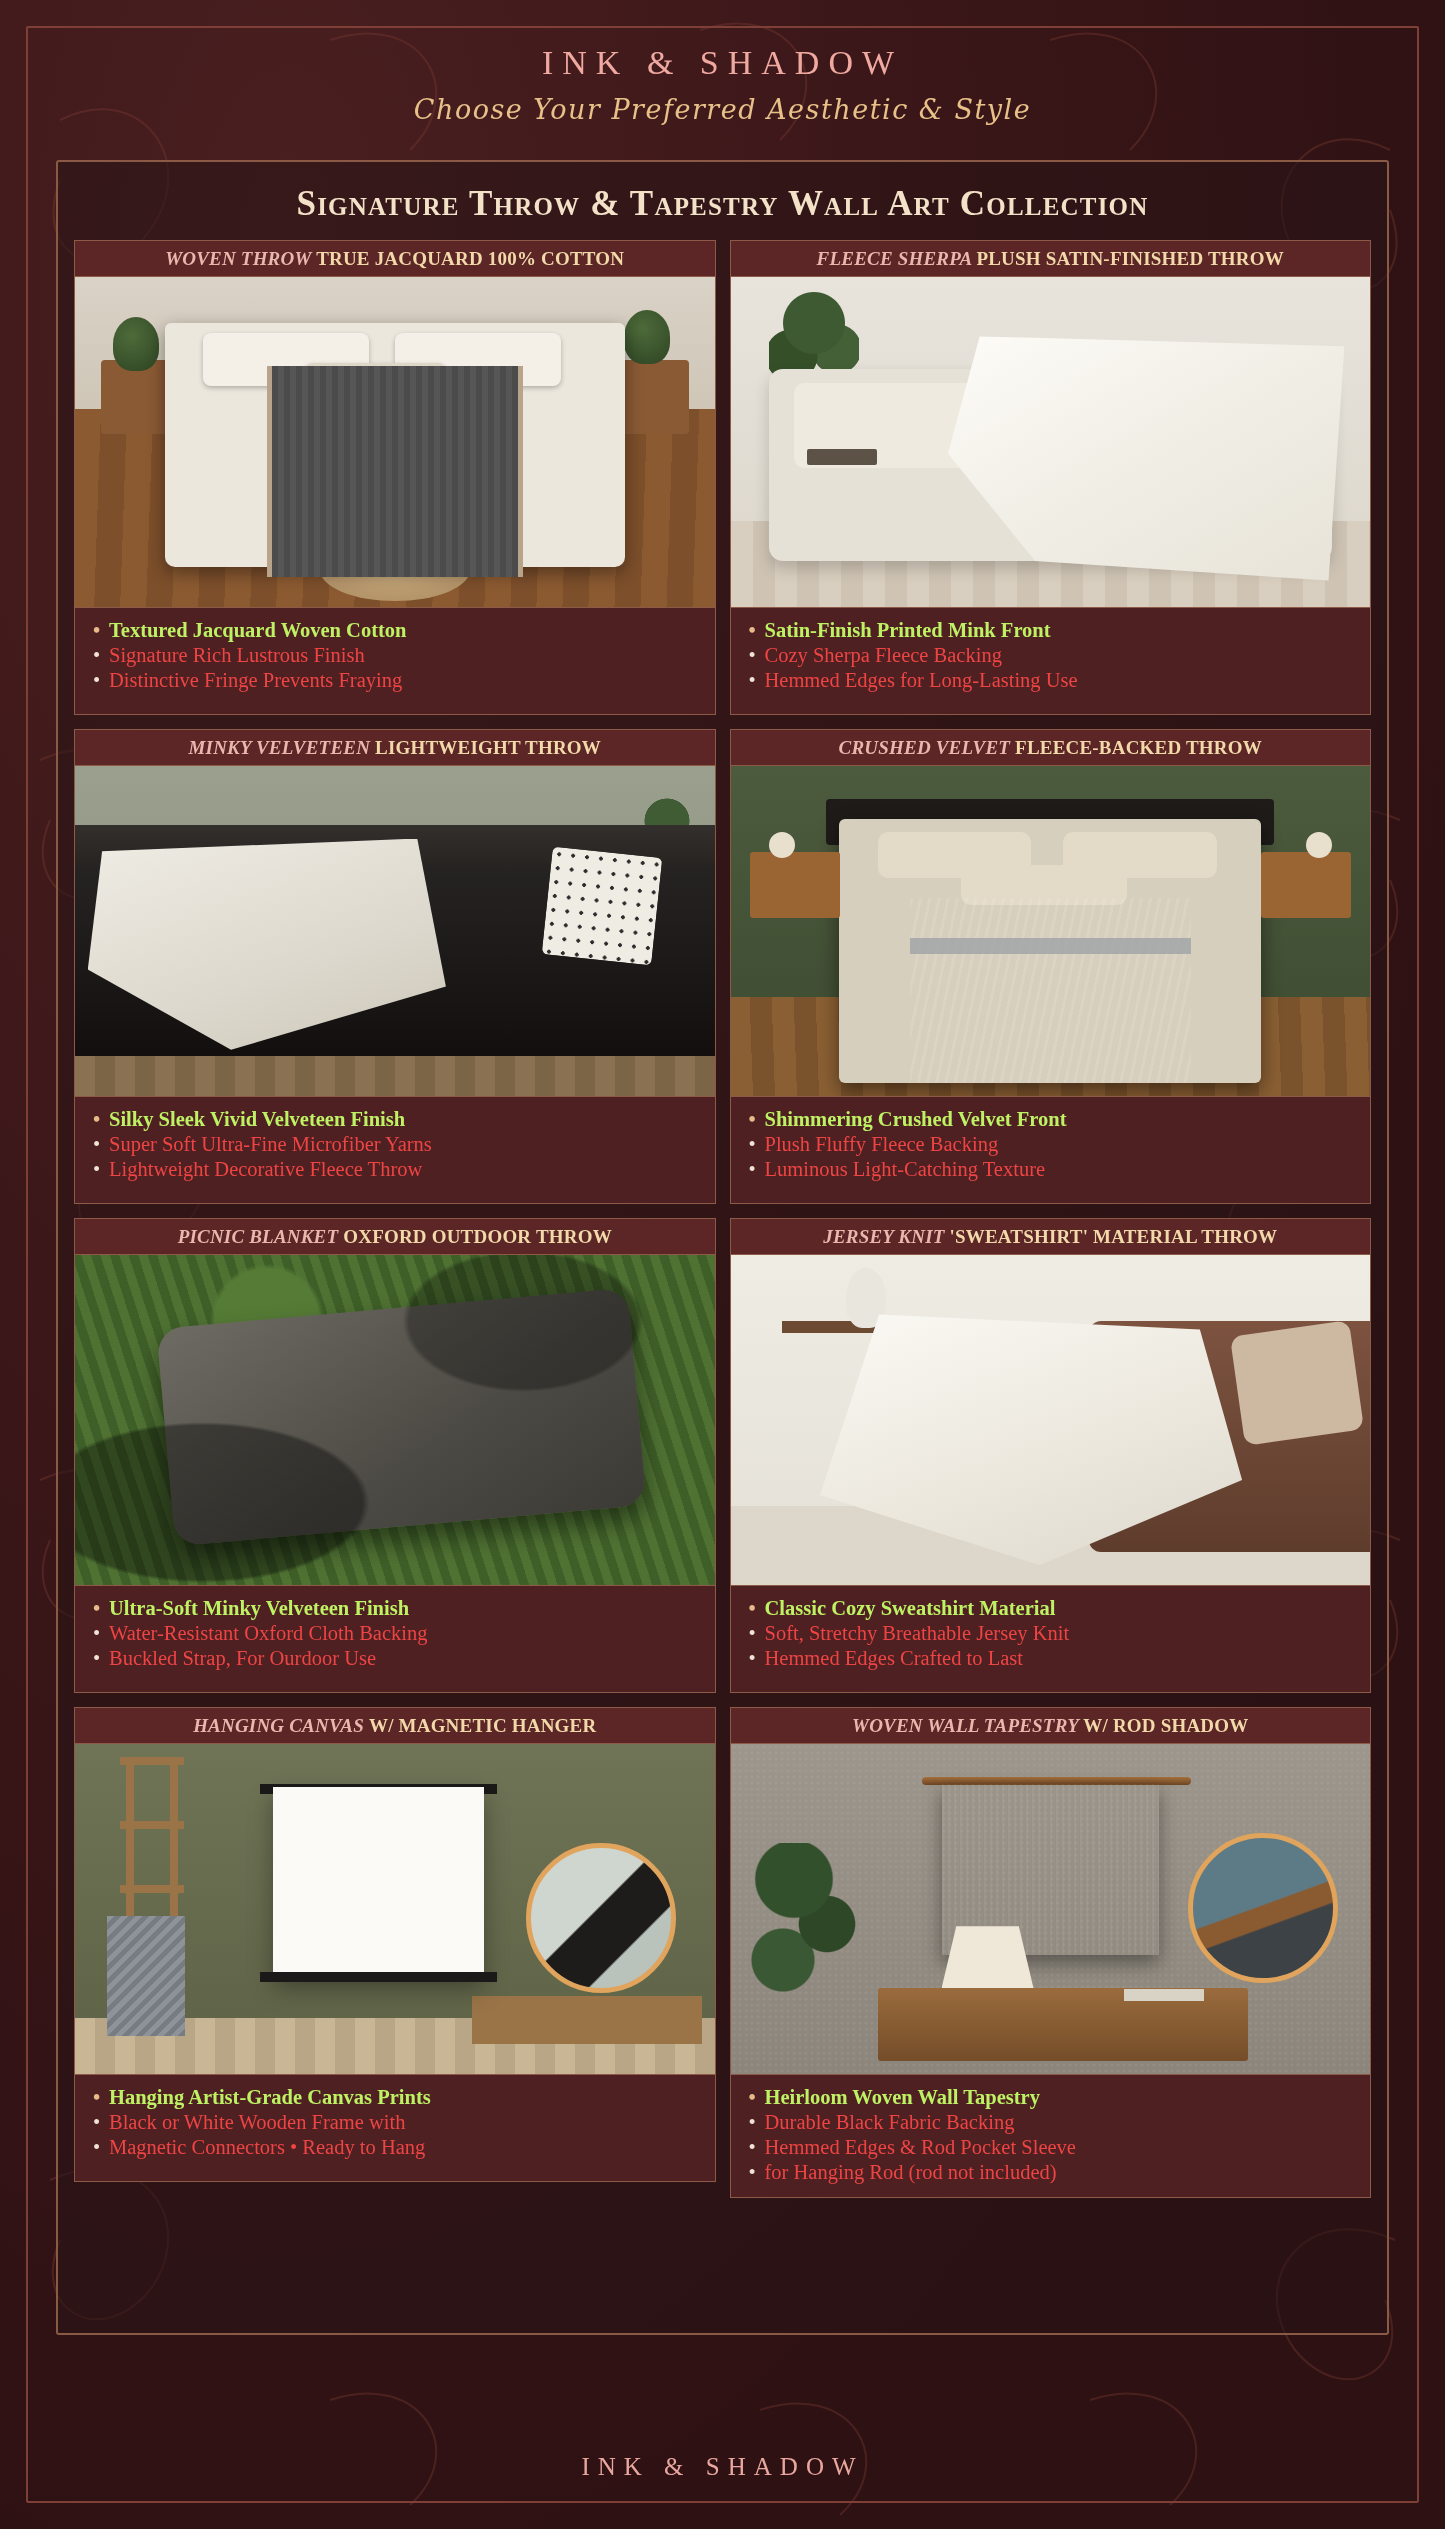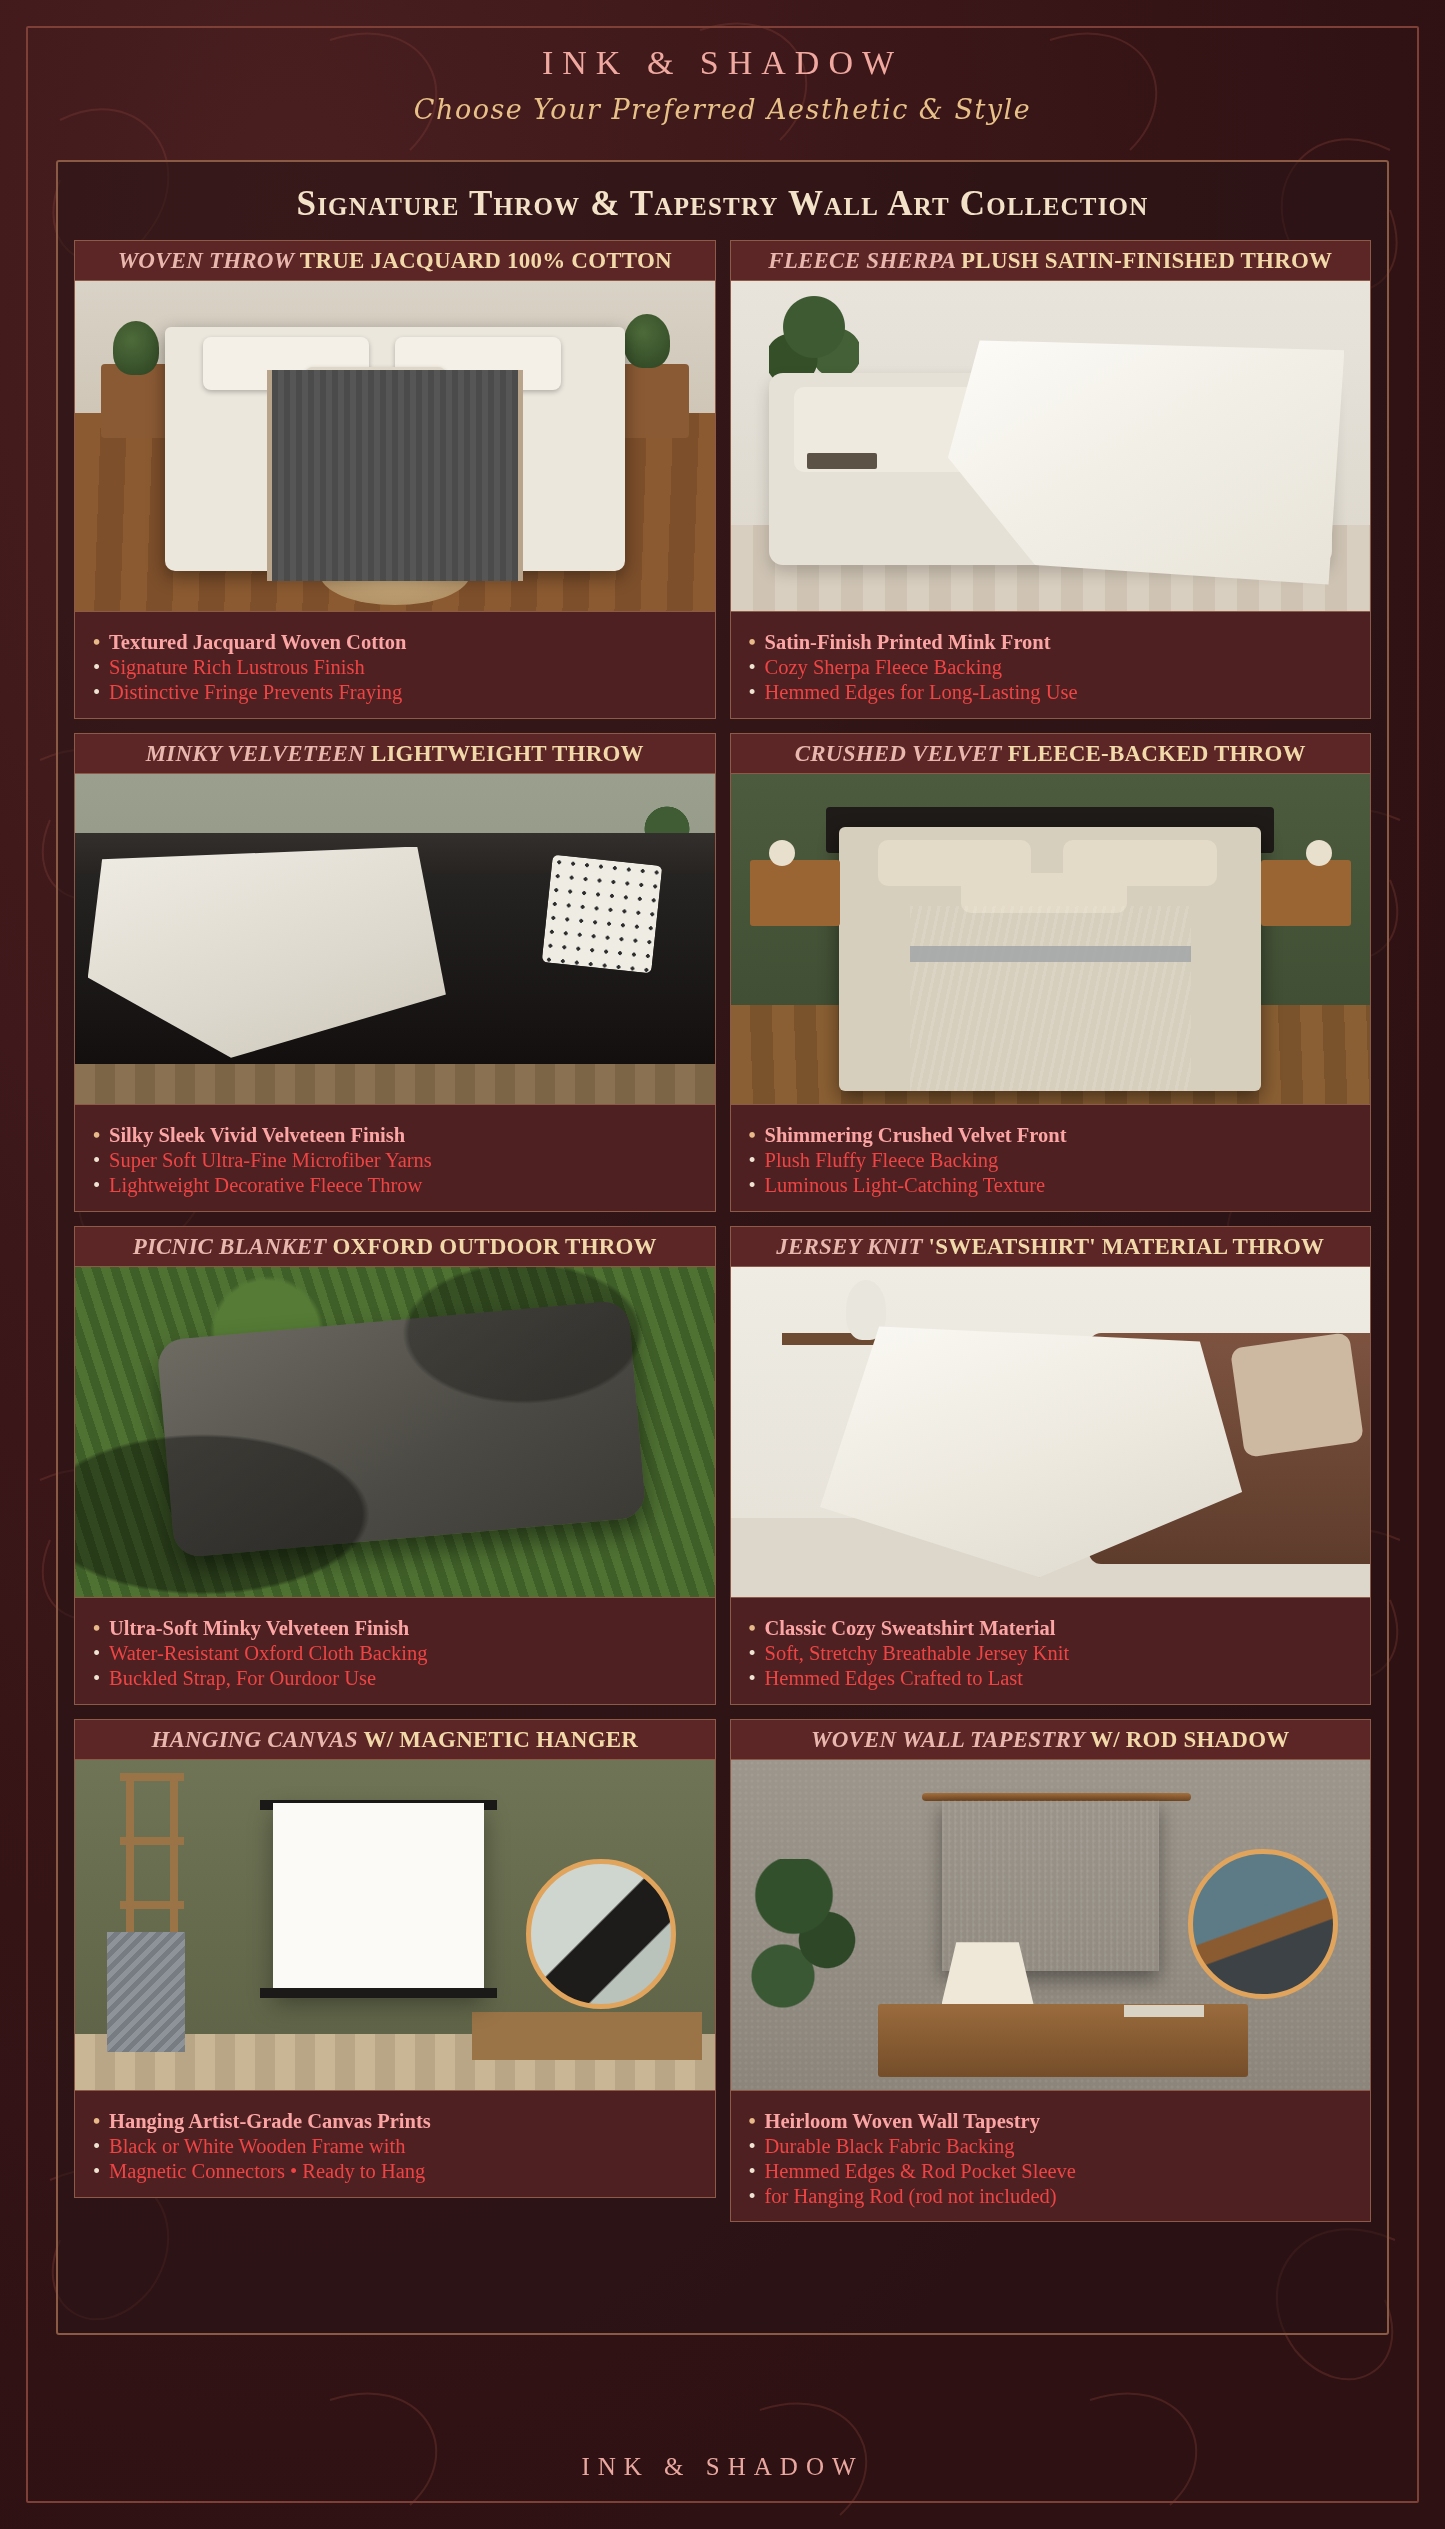--- a/index.html
+++ b/index.html
@@ -89,21 +89,21 @@
     grid-template-columns: 1fr 1fr;
     gap: 14px 14px;
   }
   .card { display: flex; flex-direction: column; }
 
   .card-head {
     background: #5c2526;
     border: 1px solid #8d5a47;
     text-align: center;
     padding: 7px 4px 6px 4px;
-    font-size: 23px;
+    font-size: 19px;
     letter-spacing: 0.2px;
     white-space: nowrap;
     overflow: hidden;
   }
   .card-head .em {
     font-style: italic;
     font-weight: 700;
     color: #e9b7ad;
     font-family: "Liberation Serif", serif;
   }
@@ -138,23 +138,22 @@
     position: relative;
     font-family: "Liberation Serif", serif;
   }
   .bullets li::before {
     content: "•";
     position: absolute;
     left: 2px;
     color: #efe3d2;
   }
   .bullets li:first-child {
-    color: #fca5a5;
+    color: #bef264;
     font-weight: 700;
-    margin-top: 8px;
   }
   .bullets li:first-child::before { color: #e8b989; }
 
   
   #footer {
     position: absolute;
     left: 0; right: 0;
     bottom: 48px;
     text-align: center;
     color: #e9a79f;

